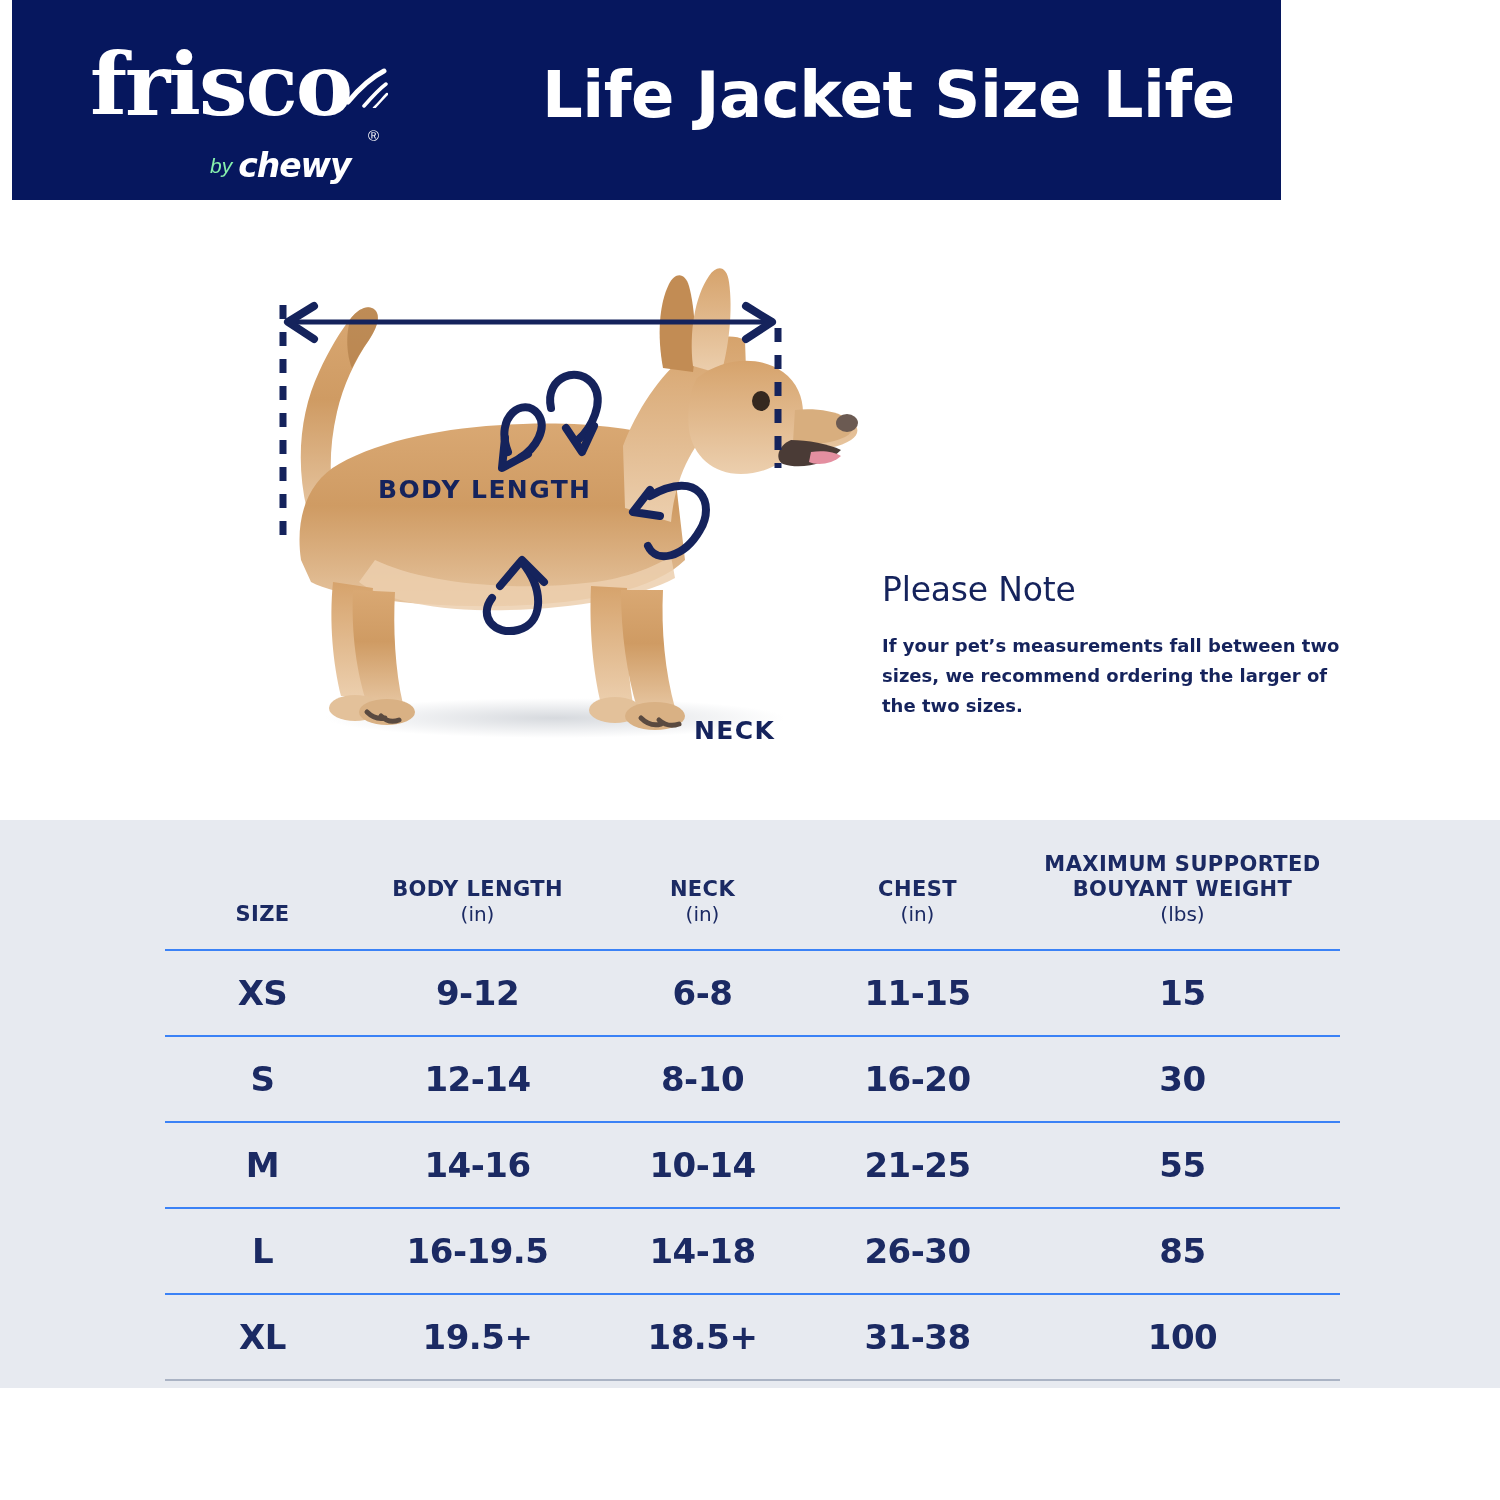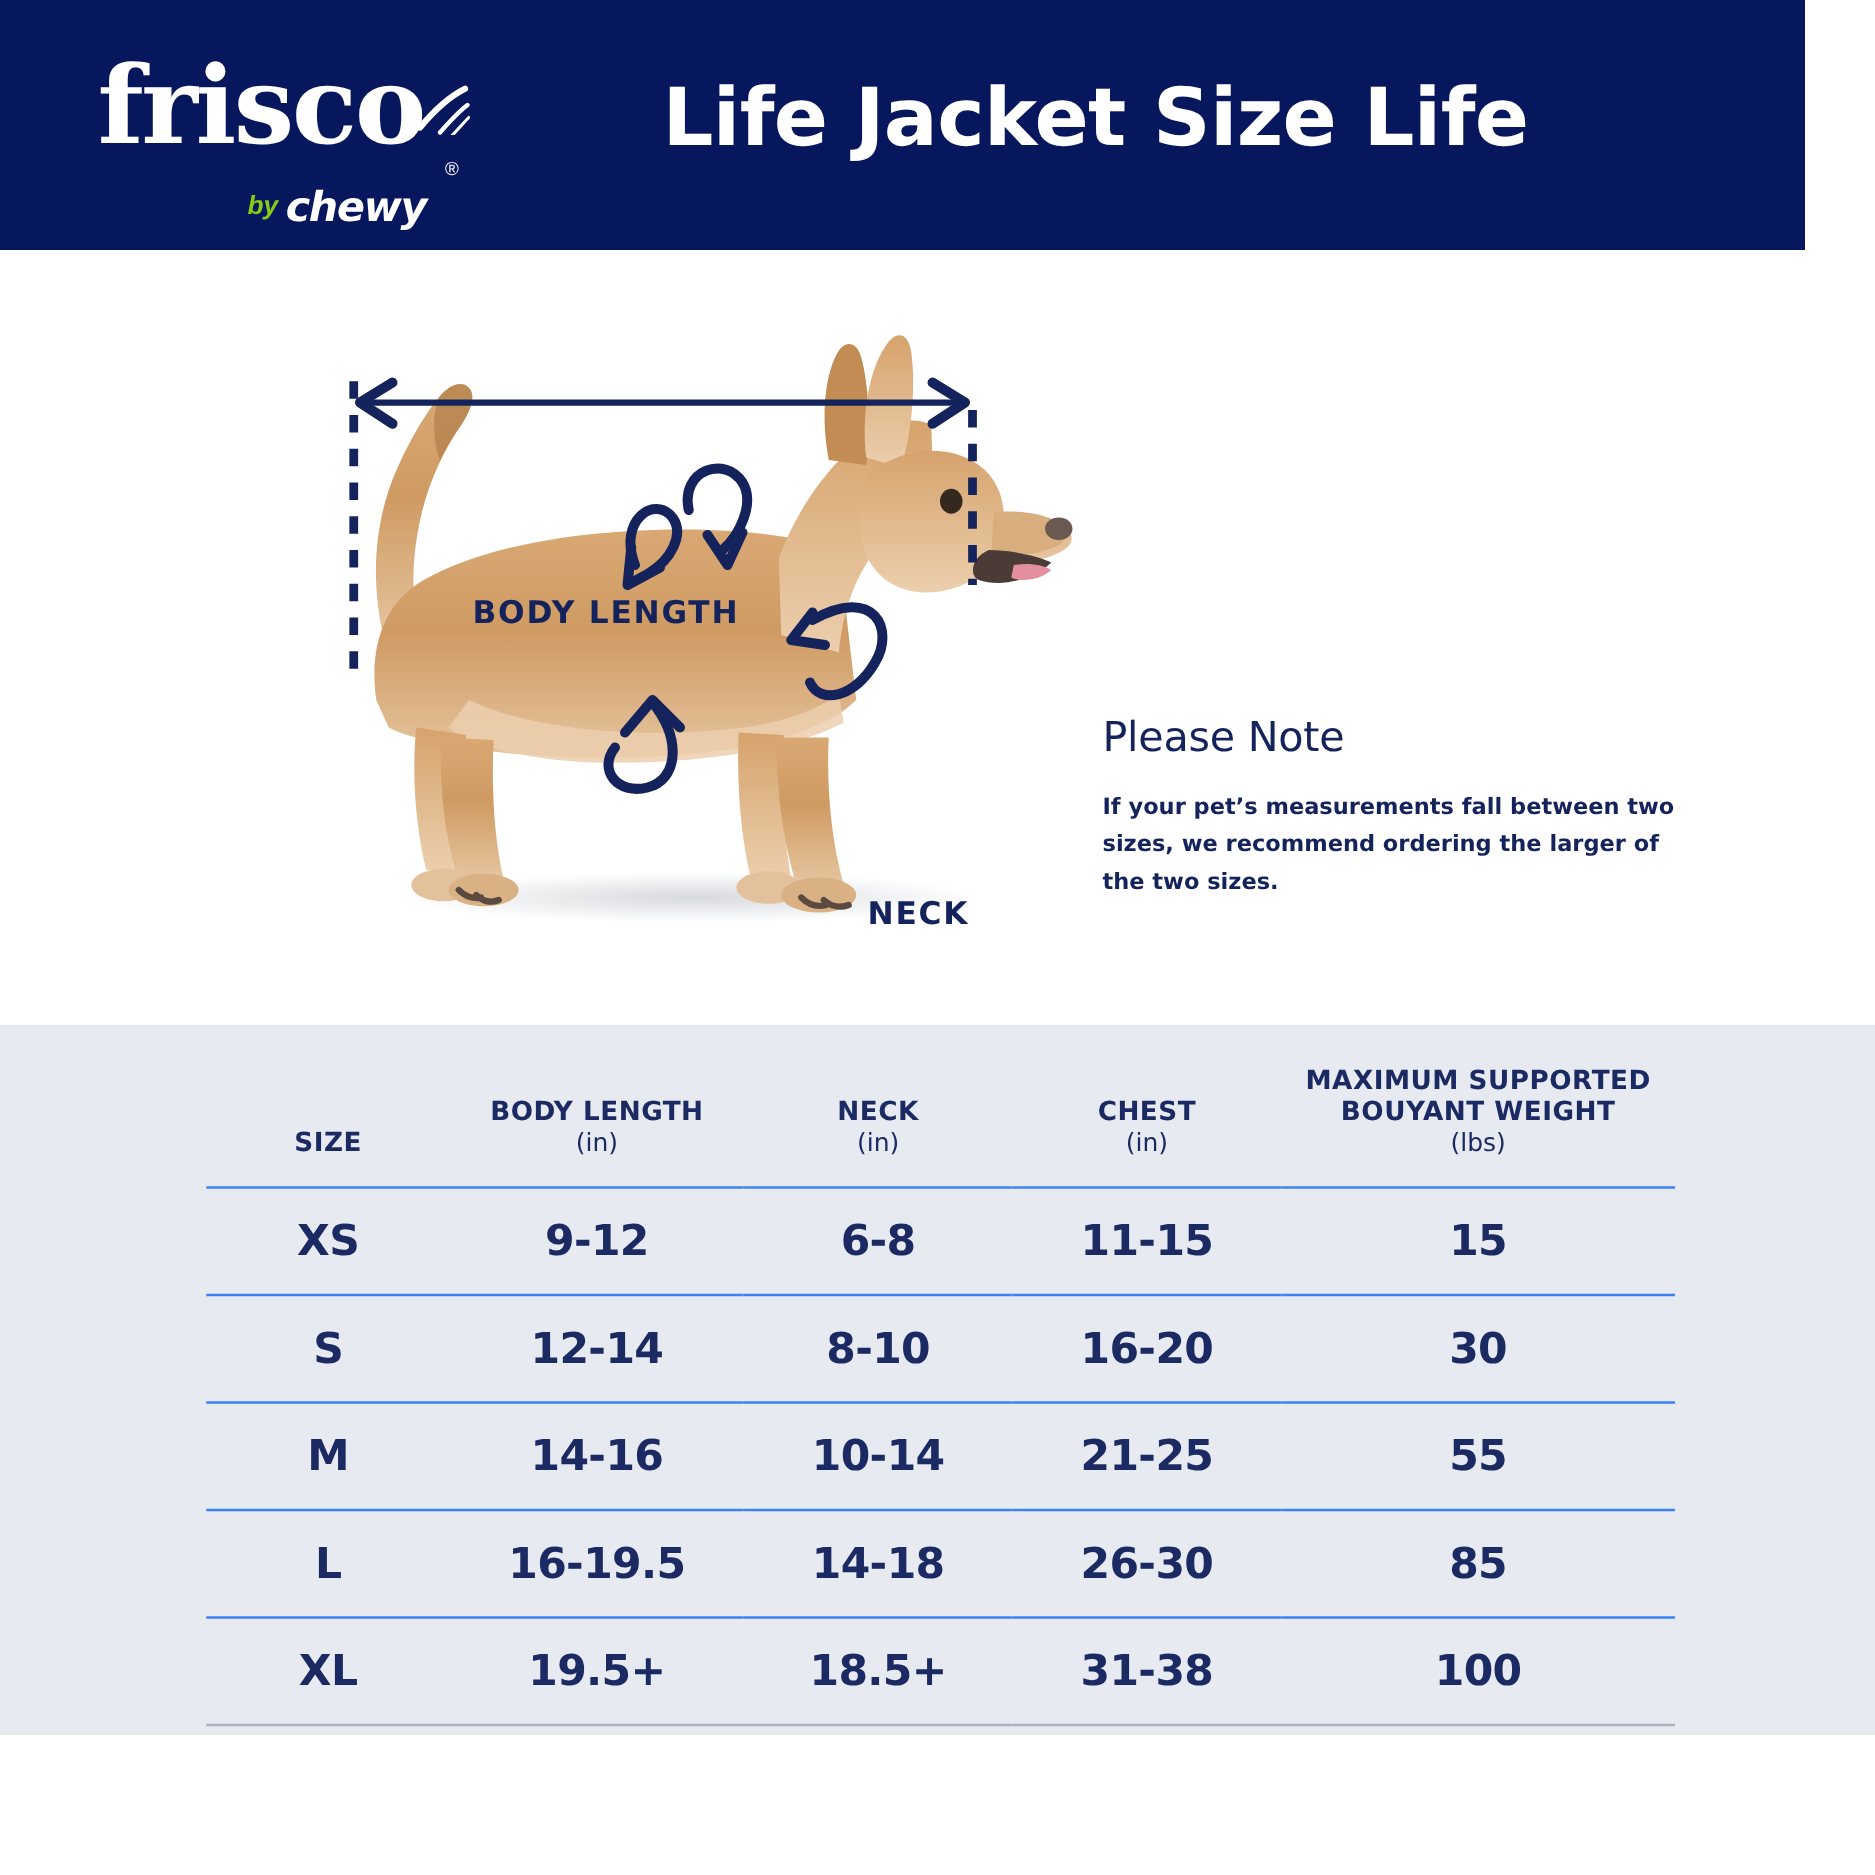--- a/index.html
+++ b/index.html
@@ -11,22 +11,22 @@
     width: 1500px;
     height: 1500px;
     font-family: "Liberation Sans", sans-serif;
     overflow: hidden;
     position: relative;
   }
 
   
   .header-band {
     position: absolute;
-    left: 0; top: 0;
-    width: 1444px;
+    left: 12px; top: 0;
+    width: 1269px;
     height: 200px;
     background: #06175e;
     overflow: hidden;
   }
   .brand-logo {
     position: absolute;
     left: 78px;
     top: 42px;
     width: 300px;
     height: 120px;
@@ -61,22 +61,22 @@
   .brand-sub {
     position: absolute;
     left: 120px;
     top: 104px;
     white-space: nowrap;
   }
   .brand-by {
     font-family: "Liberation Sans", sans-serif;
     font-size: 21px;
     font-style: italic;
-    font-weight: 700;
-    color: #84cc16;
+    font-weight: 400;
+    color: #86efac;
     vertical-align: middle;
   }
   .brand-chewy {
     font-family: "DejaVu Sans", sans-serif;
     font-size: 33px;
     font-weight: 700;
     font-style: italic;
     color: #ffffff;
     letter-spacing: -1px;
     vertical-align: middle;

